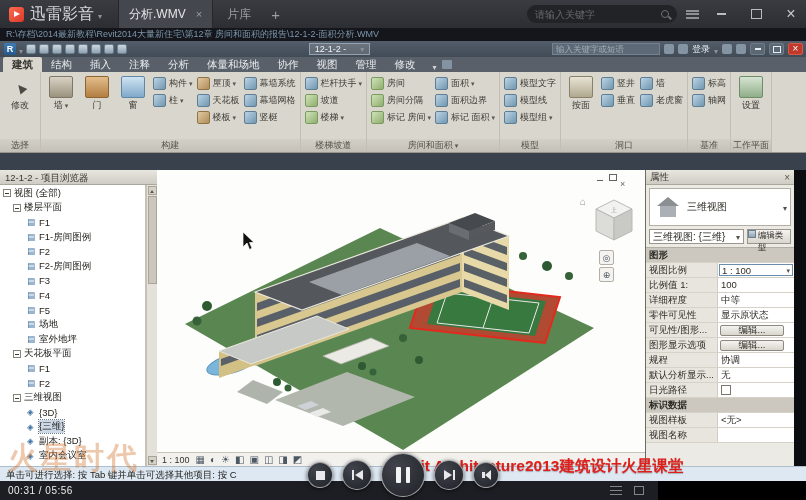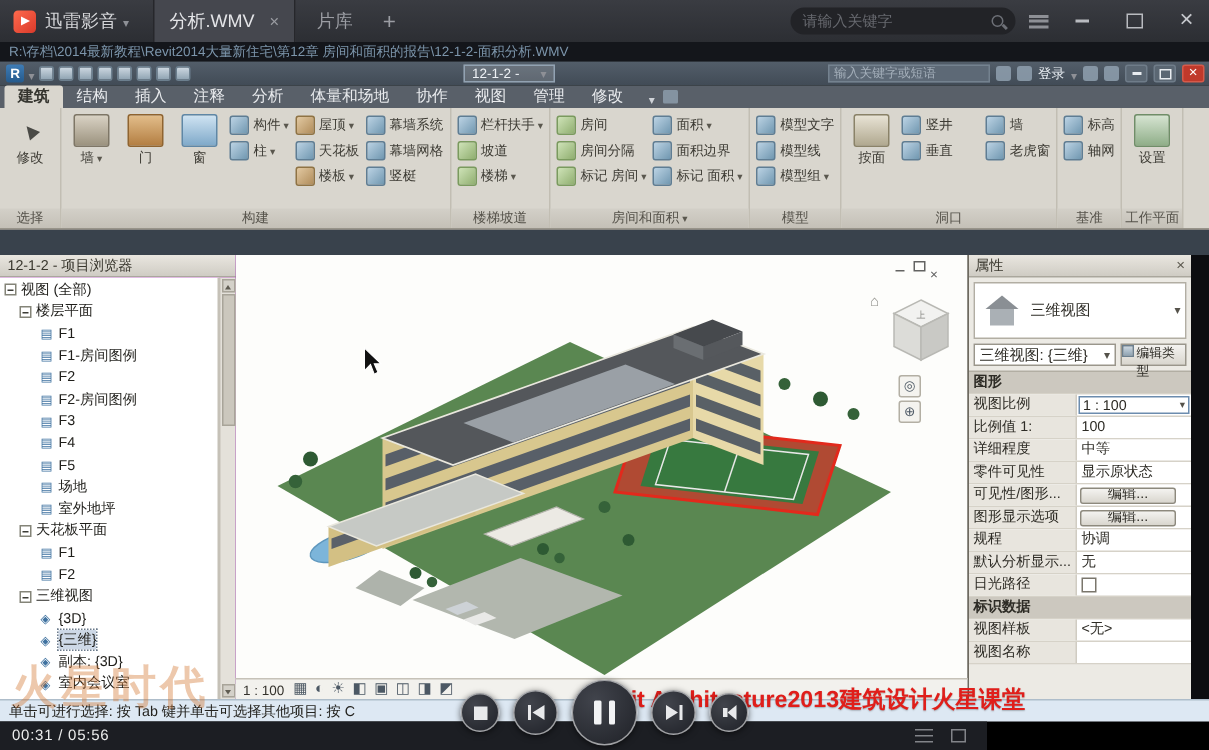--- a/index.html
+++ b/index.html
@@ -3,21 +3,21 @@
 <meta charset="utf-8">
 <style>
 *{box-sizing:border-box;margin:0;padding:0}
 body{background:#444;font-family:"Liberation Sans","DejaVu Sans",sans-serif}
 #stage{position:relative;width:806px;height:500px;background:#000;overflow:hidden;font-family:"Liberation Sans","DejaVu Sans",sans-serif}
 
 
 .xl-bar{position:absolute;left:0;top:0;width:806px;height:28px;background:linear-gradient(#3a3c42,#2c2e33);display:flex;align-items:center;z-index:40}
 .xl-logo{width:15px;height:15px;margin:0 6px 0 9px;border-radius:3px;background:linear-gradient(135deg,#ff6a4d,#d93a2b);position:relative;flex:none}
 .xl-logo::after{content:"";position:absolute;left:5px;top:4px;border-left:6px solid #fff;border-top:3.5px solid transparent;border-bottom:3.5px solid transparent}
-.xl-name{color:#d6d7da;font-size:12px}
+.xl-name{color:#d6d7da;font-size:16px}
 .caret::after{content:"▾";color:#8e9096;font-size:8px}
 .xl-caret{margin-left:4px}
 .xl-tab{margin-left:16px;height:28px;display:flex;align-items:center;gap:10px;padding:0 10px;background:#45474e;color:#e4e5e8;font-size:12px;border-left:1px solid #26272b;border-right:1px solid #26272b}
 .xl-x::after{content:"×";color:#9b9da3;font-size:11px}
 .xl-tab2{padding:0 14px;color:#9b9da3;font-size:12px}
 .xl-plus{color:#9b9da3;font-size:15px;padding:0 6px}
 .xl-plus::after{content:"+"}
 .xl-right{margin-left:auto;display:flex;align-items:center;gap:9px;padding-right:2px}
 .xl-search{width:150px;height:18px;border-radius:9px;background:#222327;display:flex;align-items:center;padding:0 8px;gap:4px}
 .xl-search input{flex:1;background:transparent;border:0;outline:none;color:#9fa2a8;font-size:10px;font-family:inherit;min-width:0}
@@ -34,21 +34,21 @@
 
 
 .rv-title{position:absolute;left:0;top:41px;width:806px;height:16px;background:linear-gradient(#535e6a,#414b56);display:flex;align-items:center;color:#dfe5ea;z-index:3}
 .rv-left{display:flex;align-items:center;gap:3px;padding-left:4px}
 .rlogo{width:12px;height:12px;background:linear-gradient(#3e7cb5,#255a8c);border-radius:2px;color:#fff;font-size:9px;font-weight:bold;display:flex;align-items:center;justify-content:center}
 .qic{width:10px;height:10px;border-radius:2px;background:linear-gradient(#cdd8e1,#8fa3b2);border:1px solid #6c7f8e;flex:none}
 .rv-center{flex:1;display:flex;justify-content:center;min-width:0}
 .rv-doc{height:12px;border:1px solid #92a2b2;background:rgba(255,255,255,.15);display:flex;align-items:center;gap:14px;padding:0 5px;font-size:9px;color:#eef2f6}
 .rv-right{display:flex;align-items:center;gap:4px;padding-right:3px}
 .rv-search{width:108px;height:12px;background:#5d6976;border:1px solid #74828f;display:flex;align-items:center;padding:0 3px}
-.rv-search input{width:100%;background:transparent;border:0;outline:none;color:#b7c2cc;font-size:8.5px;font-family:Liberation Mono, monospace}
+.rv-search input{width:100%;background:transparent;border:0;outline:none;color:#b7c2cc;font-size:8.5px;font-family:Liberation Serif, serif}
 .rv-search input::placeholder{color:#a3aeb9}
 .qic2{width:10px;height:10px;border-radius:2px;background:#8fa0af;opacity:.85;flex:none}
 .rv-signin{font-size:9px;color:#e8edf2;white-space:nowrap}
 .wbtn2{width:15px;height:12px;display:flex;align-items:center;justify-content:center;background:#5b6773;border:1px solid #6f7c89;border-radius:2px}
 .wbtn2.min::after{content:"";width:6px;height:1.5px;background:#e8ecf0}
 .wbtn2.max::after{content:"";width:6px;height:5px;border:1px solid #e8ecf0}
 .wbtn2.close{background:#c0392b;border-color:#d65a4a}
 .wbtn2.close::after{content:"×";color:#fff;font-size:10px;line-height:1}
 
 
@@ -72,21 +72,21 @@
 .sic.g{background:linear-gradient(135deg,#cfe3b8,#8fae6f);border-color:#7a9a5e}
 .sic.b{background:linear-gradient(135deg,#e2c9a2,#b08c5a);border-color:#8f7344}
 .ic-modify{background:none;border:0}
 .ic-modify::after{content:"▲";display:inline-block;transform:rotate(-40deg);font-size:15px;color:#4a4a46}
 .ic-wall{background:linear-gradient(#d9d2c4,#9b927e);border-color:#7e7666}
 .ic-door{background:linear-gradient(#e2bd8a,#b37e42);border-color:#8f6430}
 .ic-window{background:linear-gradient(#cfe3f2,#7fa9c9);border-color:#5f87a6}
 .ic-byface{background:linear-gradient(#e8e3d5,#b0a88f);border-color:#8a8268}
 .ic-set{background:linear-gradient(#d6e4d2,#8fae88);border-color:#6f8e68}
 .bcol{display:flex;flex-direction:column}
-.grid2{display:grid;grid-template-columns:auto auto;column-gap:20px}
+.grid2{display:grid;grid-template-columns:auto auto;column-gap:3px}
 .dd::after{content:"▾";font-size:7px;color:#5a574e;margin-left:2px}
 .mid-strip{position:absolute;left:0;top:153px;width:806px;height:17px;background:#39424c;z-index:2}
 
 
 .pb{position:absolute;left:0;top:170px;width:157px;height:296px;background:#d946ef;border-right:1px solid #63605 6;z-index:2}
 .pb-head{height:15px;background:linear-gradient(#e9e6df,#cfccc4);border-bottom:1px solid #aaa79d;font-size:9.5px;color:#3a382f;line-height:15px;padding-left:5px;white-space:nowrap;overflow:hidden}
 .pb-body{position:absolute;left:0;top:15px;right:11px;bottom:0;background:#fff;overflow:hidden;border-right:1px solid #c5c1b7;padding-top:1px}
 .trow{display:flex;align-items:center;height:14.6px;font-size:9.5px;color:#1f1e1a;white-space:nowrap}
 .trow.lvl0{padding-left:3px}
 .trow.lvl1{padding-left:13px}

